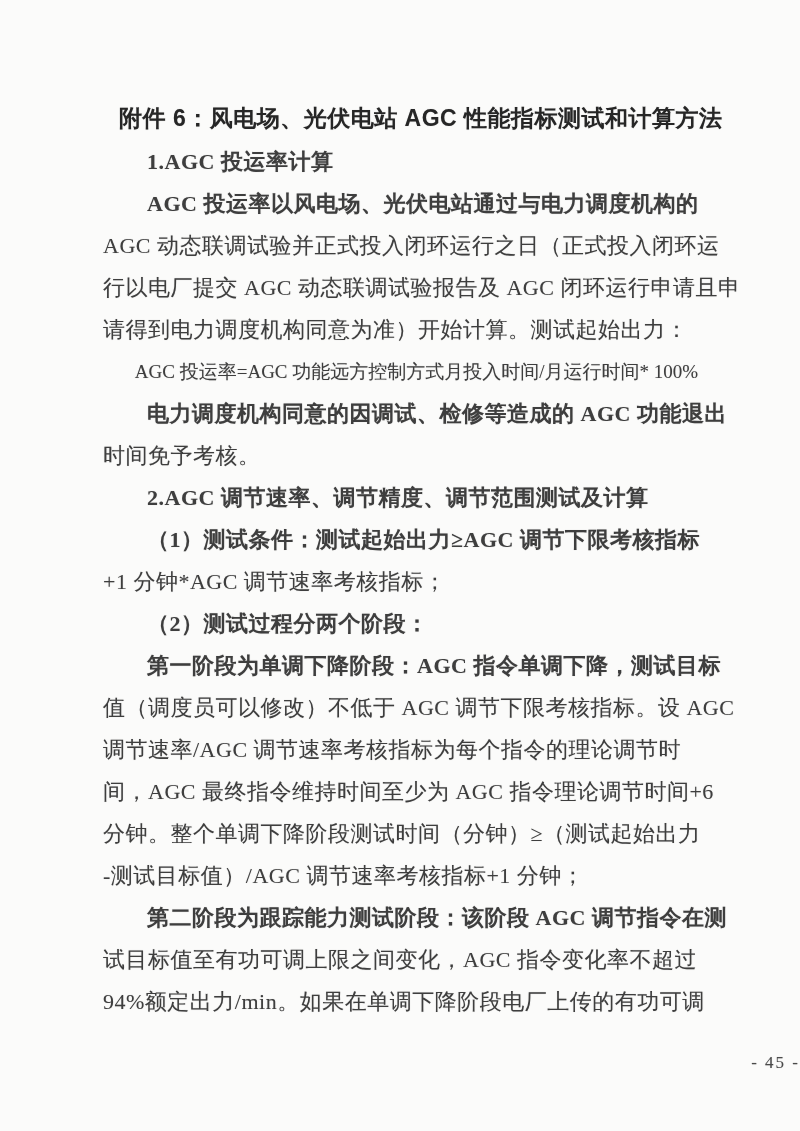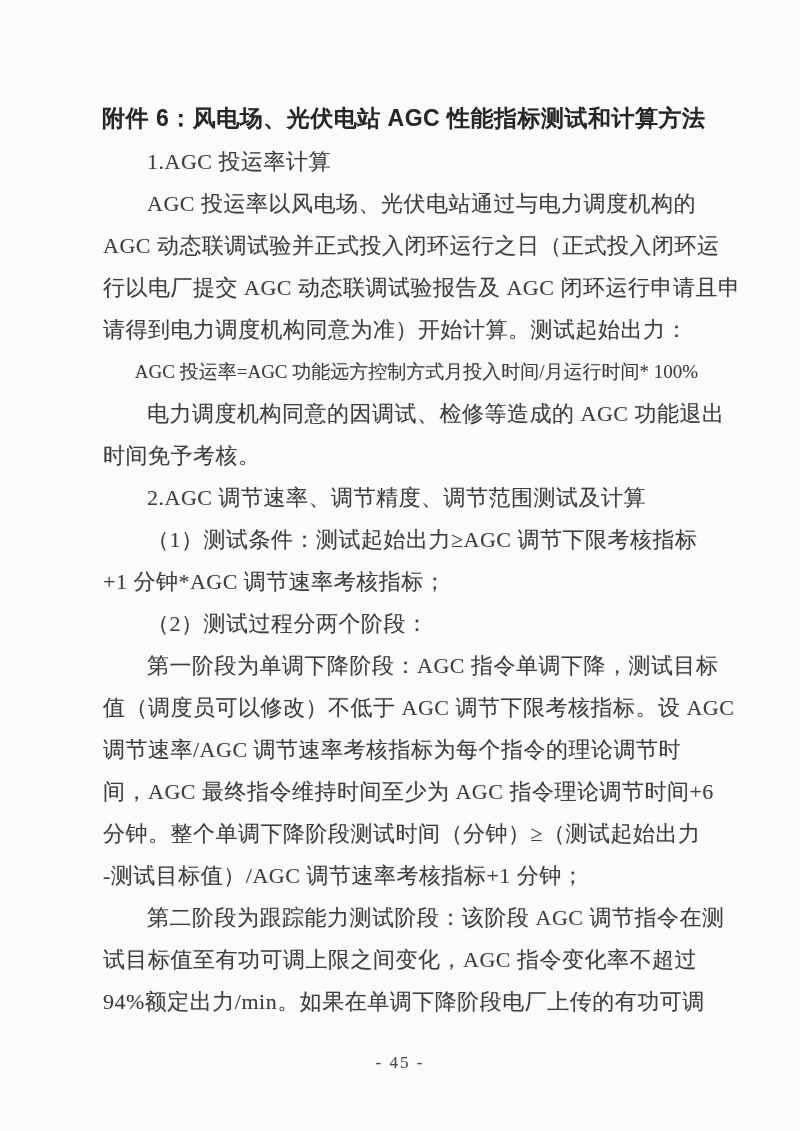--- a/index.html
+++ b/index.html
@@ -11,21 +11,21 @@
     position: relative;
     width: 800px;
     height: 1131px;
     background: #fbfbfa;
     overflow: hidden;
     font-family: "Liberation Serif", "DejaVu Serif", serif;
     color: #3e3e3e;
   }
   .doc-title {
     position: absolute;
-    left: 102px;
+    left: 119px;
     top: 102px;
     width: 600px;
     font-family: "Liberation Sans", "DejaVu Sans", sans-serif;
     font-weight: bold;
     font-size: 23px;
     line-height: 32px;
     color: #262626;
     letter-spacing: 0.5px;
     white-space: nowrap;
     text-shadow: 0 0 1px rgba(40,40,40,0.25);
@@ -39,33 +39,34 @@
   .line {
     font-size: 22px;
     line-height: 42px;
     height: 42px;
     white-space: nowrap;
     letter-spacing: 0.5px;
     text-shadow: 0 0 1px rgba(70,70,70,0.3);
   }
   .line.indent {
     padding-left: 44px;
+    font-weight: bold;
   }
   .line.formula {
     font-size: 19px;
     padding-left: 27px;
     letter-spacing: 0;
     text-align: center;
   }
   .footer {
     position: absolute;
     left: 0;
     top: 1053px;
     width: 100%;
-    text-align: center;
+    text-align: right;
     font-size: 17px;
     letter-spacing: 2px;
     color: #4a4a4a;
     text-shadow: 0 0 1px rgba(70,70,70,0.3);
   }
 </style>
 </head>
 <body>
 
 <div class="page">

